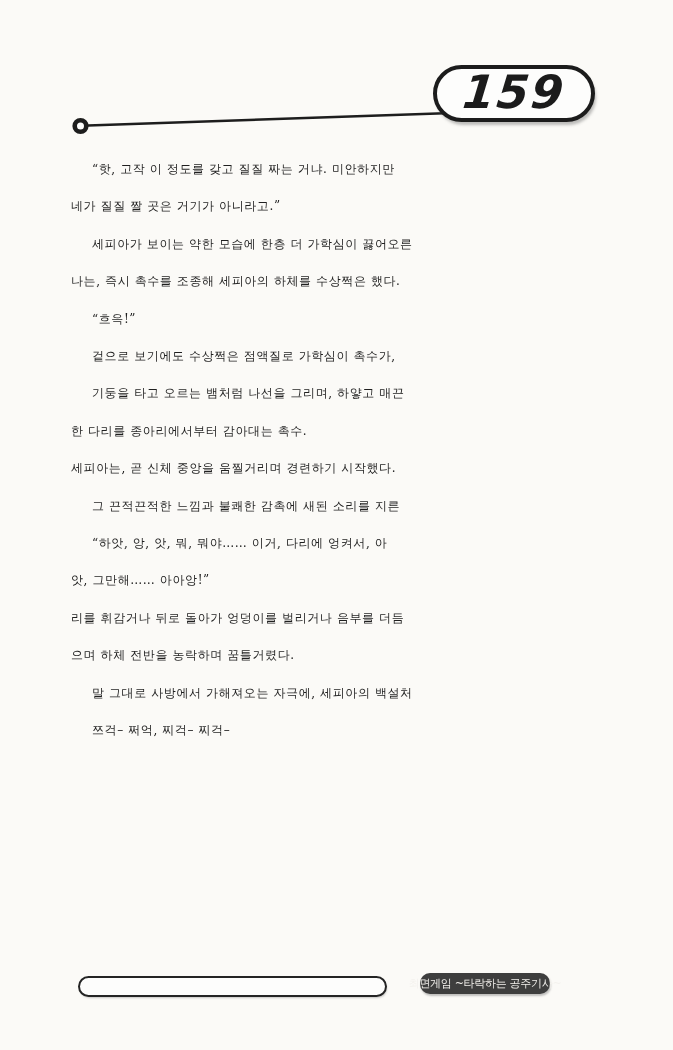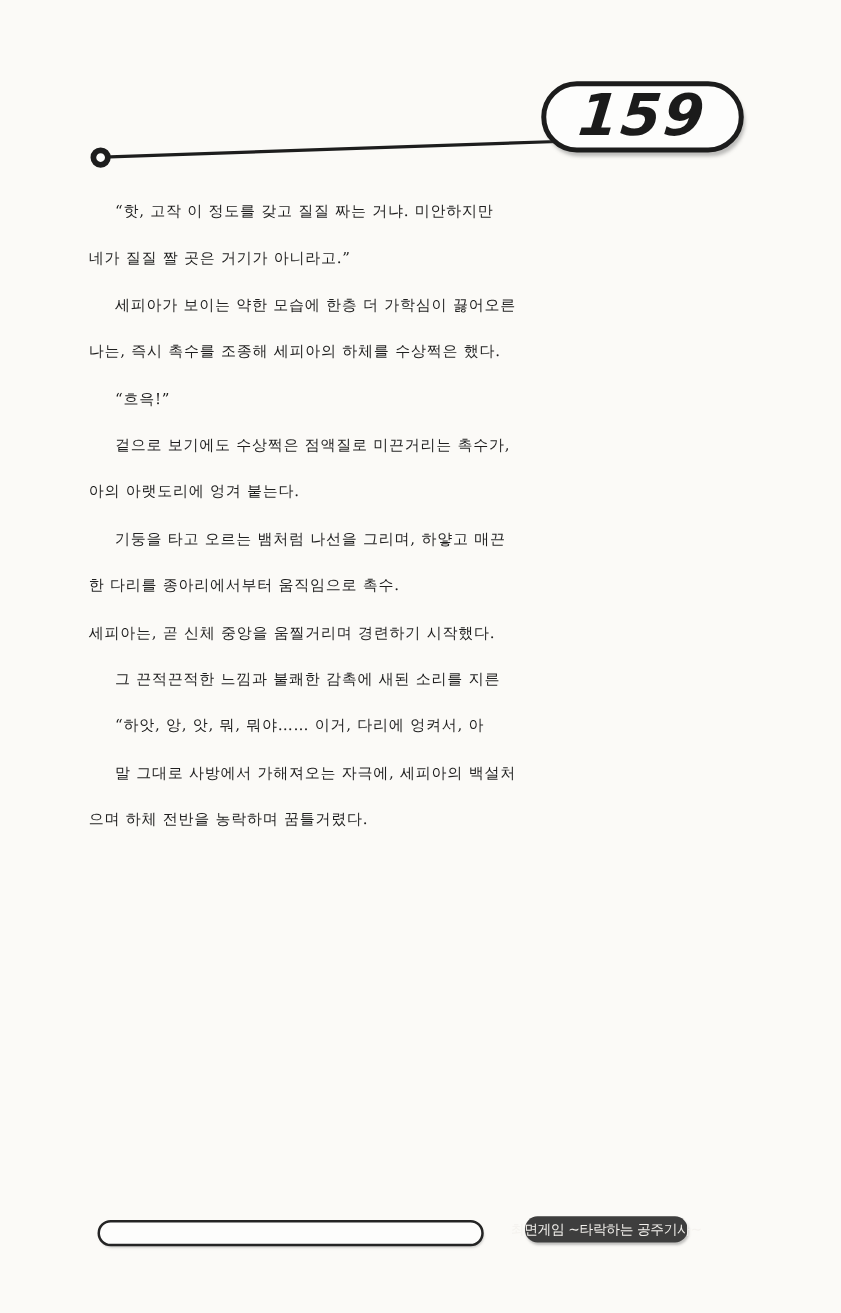--- a/index.html
+++ b/index.html
@@ -123,29 +123,31 @@
   <div class="page-number-pill">
     <span class="page-number">159</span>
   </div>
 
   <main class="body-text">
       <div class="line indent">“핫, 고작 이 정도를 갖고 질질 짜는 거냐. 미안하지만</div>
       <div class="line">네가 질질 짤 곳은 거기가 아니라고.”</div>
       <div class="line indent">세피아가 보이는 약한 모습에 한층 더 가학심이 끓어오른</div>
       <div class="line">나는, 즉시 촉수를 조종해 세피아의 하체를 수상쩍은 했다.</div>
       <div class="line indent">“흐윽!”</div>
-      <div class="line indent">겉으로 보기에도 수상쩍은 점액질로 미끈거리는 촉수가,</div>
-      <div class="line">아의 아랫도리에 엉겨 붙는다.</div>
+      <div class="line indent">겉으로 보기에도 수상쩍은 점액질로 가학심이 촉수가,</div>
       <div class="line indent">기둥을 타고 오르는 뱀처럼 나선을 그리며, 하얗고 매끈</div>
-      <div class="line">한 다리를 종아리에서부터 움직임으로 촉수.</div>
+      <div class="line">한 다리를 종아리에서부터 감아대는 촉수.</div>
       <div class="line">세피아는, 곧 신체 중앙을 움찔거리며 경련하기 시작했다.</div>
       <div class="line indent">그 끈적끈적한 느낌과 불쾌한 감촉에 새된 소리를 지른</div>
       <div class="line indent">“하앗, 앙, 앗, 뭐, 뭐야…… 이거, 다리에 엉켜서, 아</div>
+      <div class="line">앗, 그만해…… 아아앙!”</div>
+      <div class="line">리를 휘감거나 뒤로 돌아가 엉덩이를 벌리거나 음부를 더듬</div>
+      <div class="line">으며 하체 전반을 농락하며 꿈틀거렸다.</div>
       <div class="line indent">말 그대로 사방에서 가해져오는 자극에, 세피아의 백설처</div>
-      <div class="line">으며 하체 전반을 농락하며 꿈틀거렸다.</div>
+      <div class="line indent">쯔걱– 쩌억, 찌걱– 찌걱–</div>
     </main>
 
   <div class="footer-pill"></div>
 
   <div class="footer-badge">
     <span>최면게임 ~타락하는 공주기사~</span>
   </div>
 
 </div>
 

